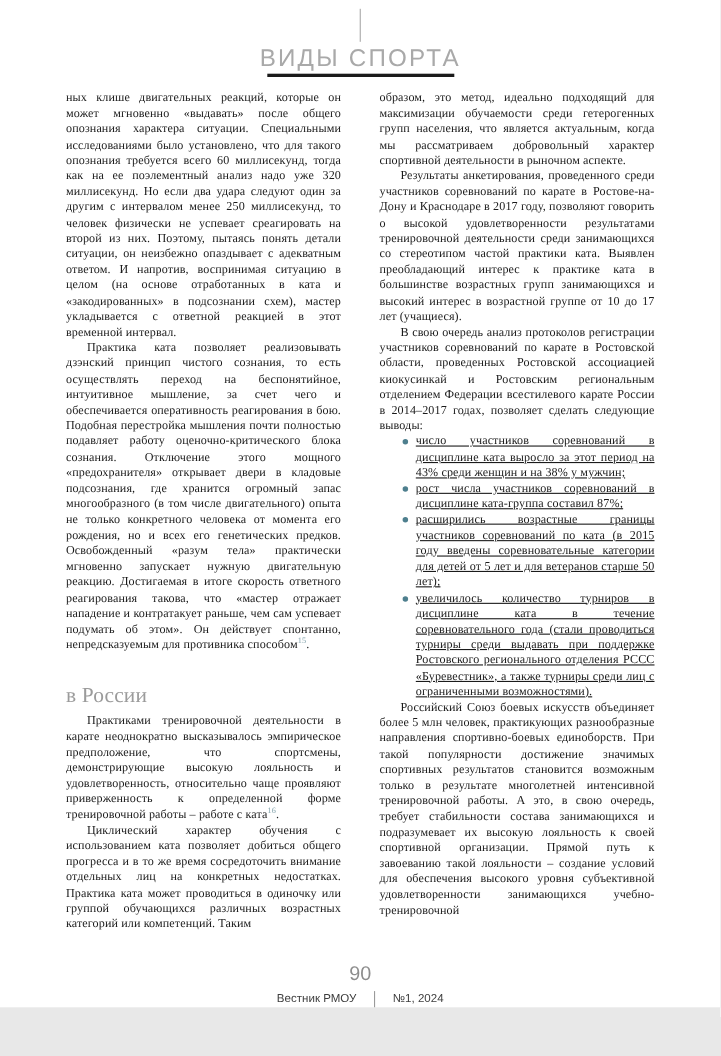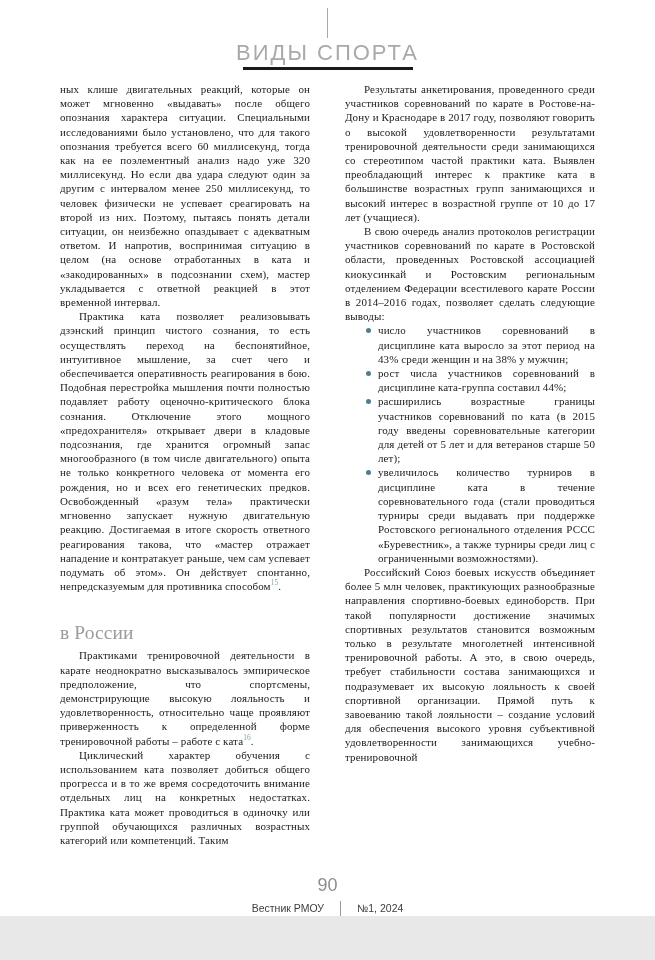--- a/index.html
+++ b/index.html
@@ -22,21 +22,21 @@
     width:253px; font-size:11px; line-height:14.2px; color:#1b1b1b;
     text-align:justify; letter-spacing:0.1px;
   }
   .col p { margin:0; }
   .col p.indent { text-indent:19px; }
   .section-heading {
     font-size:19.5px; line-height:20.5px; color:#9b9b9b;
     margin:9px 0 5px 0; text-align:left; font-weight:normal;
   }
   sup.note { color:#84a4ad; font-size:7.5px; line-height:0; }
-  ul.findings { list-style:none; margin:0; padding:0 0 0 21px; }
+  ul.findings { list-style:none; margin:0; padding:0 0 0 21px;text-decoration:underline; }
   ul.findings li { position:relative; padding-left:12px; }
   ul.findings li::before {
     content:""; position:absolute; left:0; top:5px;
     width:5px; height:5px; border-radius:50%; background:#4e7f8e;
   }
   
   .footer { position:absolute; left:0; right:0; top:872px; text-align:center; }
   .page-number {
     font-family:"Liberation Sans", sans-serif; font-size:18px;
     color:#8d8d8d; line-height:26px;
@@ -63,25 +63,26 @@
 
     <div class="col">
       <p>ных клише двигательных реакций, которые он может мгновенно «выдавать» после общего опознания характера ситуации. Специальными исследованиями было установлено, что для такого опознания требуется всего 60 миллисекунд, тогда как на ее поэлементный анализ надо уже 320 миллисекунд. Но если два удара следуют один за другим с интервалом менее 250 миллисекунд, то человек физически не успевает среагировать на второй из них. Поэтому, пытаясь понять детали ситуации, он неизбежно опаздывает с адекватным ответом. И напротив, воспринимая ситуацию в целом (на основе отработанных в ката и «закодированных» в подсознании схем), мастер укладывается с ответной реакцией в этот временной интервал.</p>
       <p class="indent"><span>Практика ката позволяет реализовывать дзэнский принцип чистого сознания, то есть осуществлять переход на беспонятийное, интуитивное мышление, за счет чего и обеспечивается оперативность реагирования в бою. Подобная перестройка мышления почти полностью подавляет работу оценочно-критического блока сознания. Отключение этого мощного «предохранителя» открывает двери в кладовые подсознания, где хранится огромный запас многообразного (в том числе двигательного) опыта не только конкретного человека от момента его рождения, но и всех его генетических предков. Освобожденный «разум тела» практически мгновенно запускает нужную двигательную реакцию. Достигаемая в итоге скорость ответного реагирования такова, что «мастер отражает нападение и контратакует раньше, чем сам успевает подумать об этом». Он действует спонтанно, непредсказуемым для противника способом</span><sup class="note">15</sup><span>.</span></p>
       <h2 class="section-heading"><br><span>в России</span></h2>
       <p class="indent"><span>Практиками тренировочной деятельности в карате неоднократно высказывалось эмпирическое предположение, что спортсмены, демонстрирующие высокую лояльность и удовлетворенность, относительно чаще проявляют приверженность к определенной форме тренировочной работы – работе с ката</span><sup class="note">16</sup><span>.</span></p>
       <p class="indent">Циклический характер обучения с использованием ката позволяет добиться общего прогресса и в то же время сосредоточить внимание отдельных лиц на конкретных недостатках. Практика ката может проводиться в одиночку или группой обучающихся различных возрастных категорий или компетенций. Таким</p>
     </div>
 
     <div class="col">
+      <p>образом, это метод, идеально подходящий для максимизации обучаемости среди гетерогенных групп населения, что является актуальным, когда мы рассматриваем добровольный характер спортивной деятельности в рыночном аспекте.</p>
       <p class="indent">Результаты анкетирования, проведенного среди участников соревнований по карате в Ростове-на-Дону и Краснодаре в 2017 году, позволяют говорить о высокой удовлетворенности результатами тренировочной деятельности среди занимающихся со стереотипом частой практики ката. Выявлен преобладающий интерес к практике ката в большинстве возрастных групп занимающихся и высокий интерес в возрастной группе от 10 до 17 лет (учащиеся).</p>
-      <p class="indent">В свою очередь анализ протоколов регистрации участников соревнований по карате в Ростовской области, проведенных Ростовской ассоциацией киокусинкай и Ростовским региональным отделением Федерации всестилевого карате России в 2014–2016 годах, позволяет сделать следующие выводы:</p>
+      <p class="indent">В свою очередь анализ протоколов регистрации участников соревнований по карате в Ростовской области, проведенных Ростовской ассоциацией киокусинкай и Ростовским региональным отделением Федерации всестилевого карате России в 2014–2017 годах, позволяет сделать следующие выводы:</p>
       <ul class="findings">
         <li>число участников соревнований в дисциплине ката выросло за этот период на 43% среди женщин и на 38% у мужчин;</li>
-        <li>рост числа участников соревнований в дисциплине ката-группа составил 44%;</li>
+        <li>рост числа участников соревнований в дисциплине ката-группа составил 87%;</li>
         <li>расширились возрастные границы участников соревнований по ката (в 2015 году введены соревновательные категории для детей от 5 лет и для ветеранов старше 50 лет);</li>
         <li>увеличилось количество турниров в дисциплине ката в течение соревновательного года (стали проводиться турниры среди выдавать при поддержке Ростовского регионального отделения РССС «Буревестник», а также турниры среди лиц с ограниченными возможностями).</li>
       </ul>
       <p class="indent">Российский Союз боевых искусств объединяет более 5 млн человек, практикующих разнообразные направления спортивно-боевых единоборств. При такой популярности достижение значимых спортивных результатов становится возможным только в результате многолетней интенсивной тренировочной работы. А это, в свою очередь, требует стабильности состава занимающихся и подразумевает их высокую лояльность к своей спортивной организации. Прямой путь к завоеванию такой лояльности – создание условий для обеспечения высокого уровня субъективной удовлетворенности занимающихся учебно-тренировочной</p>
     </div>
 
   </div>
 
   <div class="footer">
     <div class="page-number">90</div>

